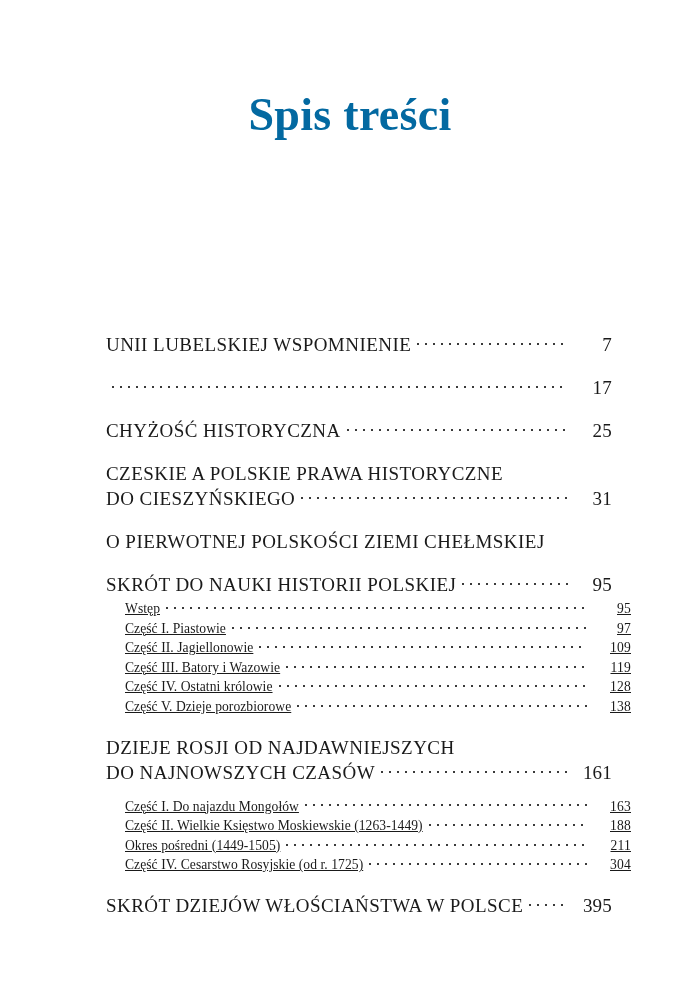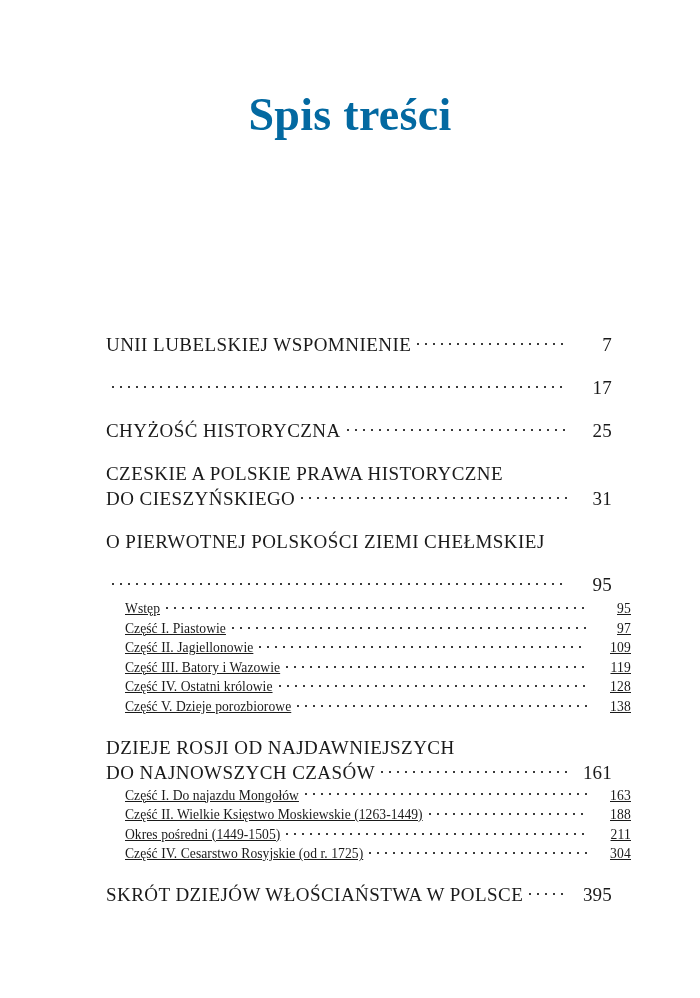--- a/index.html
+++ b/index.html
@@ -104,21 +104,21 @@
     font-size: 13.6px;
     line-height: 19.6px;
     padding-left: 19px;
     letter-spacing: 0.05px;
     text-decoration: underline;
   }
   .sub .pagenum {
     letter-spacing: 0.2px;
   }
   .subs.tight {
-    margin-top: 1px;
+    margin-top: 12px;
   }
 </style>
 </head>
 <body>
 
 <div class="page">
 
   <div class="toc-title">Spis treści</div>
 
   <div class="toc-body">
@@ -162,20 +162,21 @@
     <div class="entry">
       <div class="row line cont">
         <span class="label">O PIERWOTNEJ POLSKOŚCI ZIEMI CHEŁMSKIEJ</span>
         <span class="leader"></span>
         <span class="pagenum"></span>
       </div>
     </div>
 
     <div class="entry no-gap">
       <div class="row line">
+        <span class="label">SKRÓT DO NAUKI HISTORII POLSKIEJ</span>
         <span class="leader"></span>
         <span class="pagenum">95</span>
       </div>
     </div>
     <div class="subs">
       <div class="row sub">
         <span class="label">Wstęp</span>
         <span class="leader"></span>
         <span class="pagenum">95</span>
       </div>

